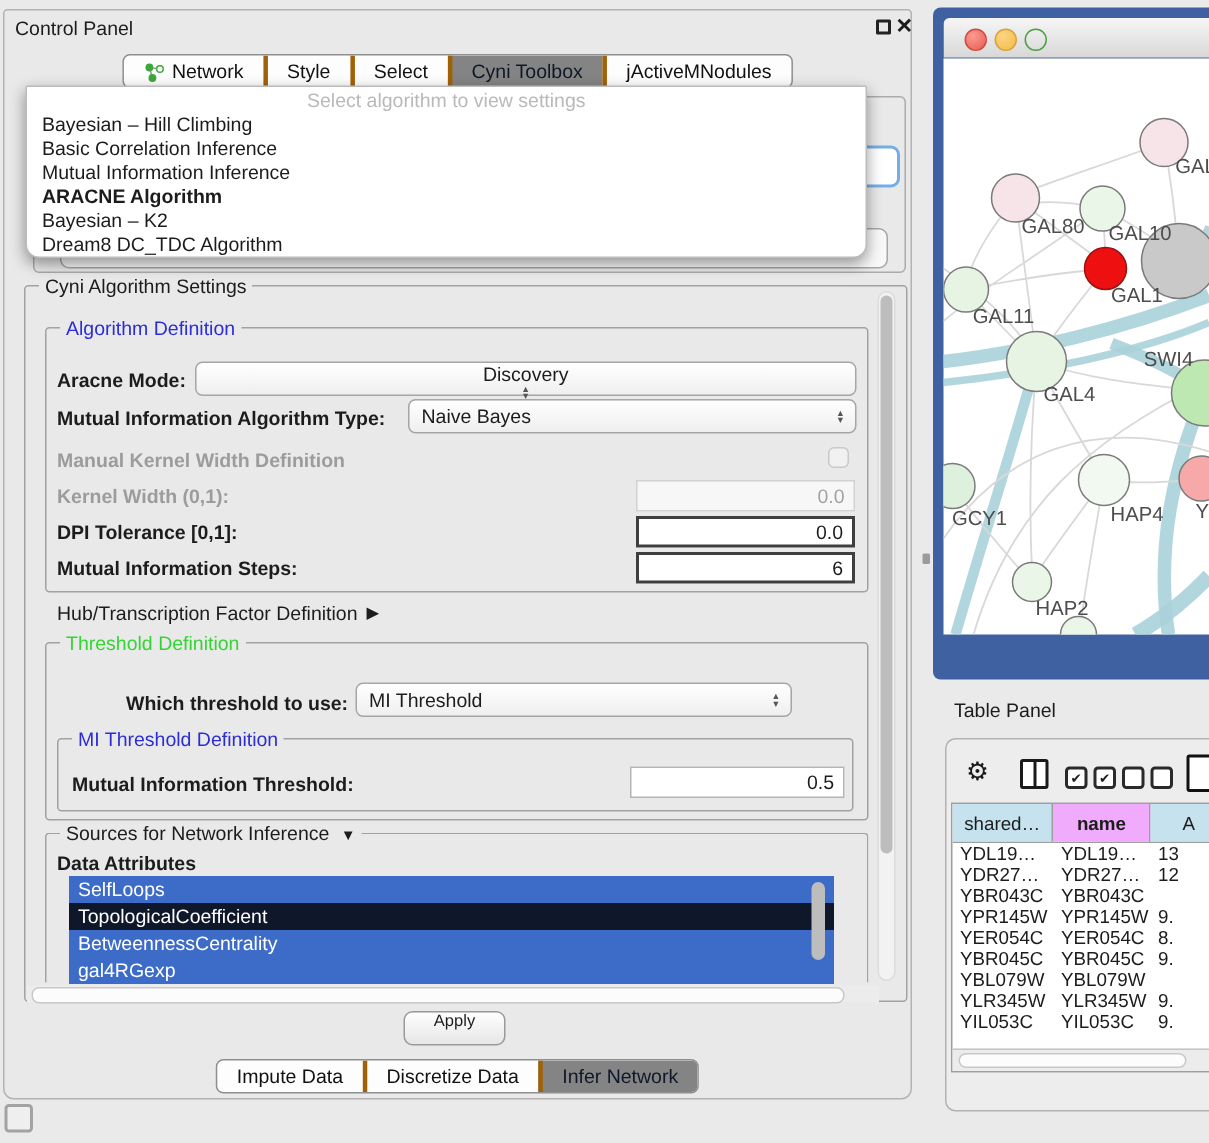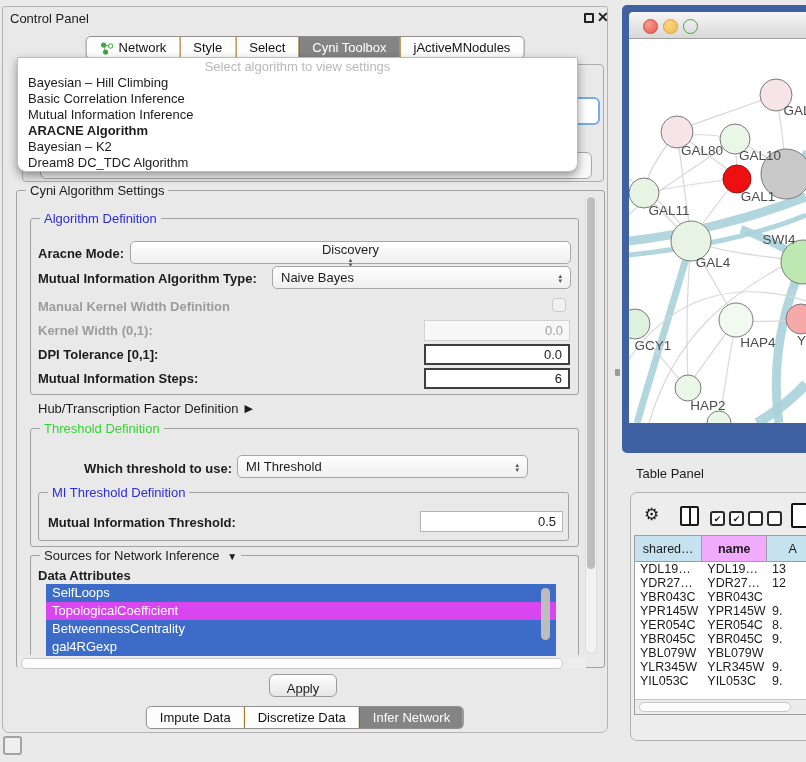--- a/index.html
+++ b/index.html
@@ -10,23 +10,23 @@
   .b{font-weight:bold;}
   .gray{color:#9c9c9c;}
   
   .cp{left:2px;top:6px;width:606px;height:727px;background:#e9e9e9;border:1px solid #b3b3b3;
       border-radius:3px 3px 7px 7px;}
   .cp-title{left:10px;top:11px;font-size:13px;}
   .win-float{left:584px;top:13px;width:10px;height:10px;border:2px solid #222;border-radius:1px;}
   .win-close{left:597px;top:9px;font-size:14px;font-weight:bold;}
   
   .seg{display:flex;background:#fdfdfd;border:1px solid #8f8f8f;border-radius:5px;overflow:hidden;height:23px;}
-  .seg-item{display:flex;align-items:center;gap:5px;padding:0 13px;font-size:13px;border-left:1px solid #a16207;color:#111;white-space:nowrap;}
+  .seg-item{display:flex;align-items:center;gap:5px;padding:0 13px;font-size:13px;border-left:3px solid #a16207;color:#111;white-space:nowrap;}
   .seg-item:first-child{border-left:none;}
-  .seg-item.sel{background:#848484;color:#ffffff;}
+  .seg-item.sel{background:#848484;color:#0f172a;}
   .tabbar-top{left:305px;top:36px;transform:translateX(-50%);}
   .tabbar-bottom{left:305px;top:706px;transform:translateX(-50%);}
   
   .frag-group{left:22px;top:64px;width:582px;height:118px;border:1px solid #ababab;border-radius:4px;}
   .frag-blue{left:556px;top:97px;width:44px;height:28px;background:#fff;border:2px solid #74aee6;border-radius:6px;}
   .frag-combo{left:40px;top:152px;width:552px;height:27px;background:#f8f8f8;border:1px solid #a6a6a6;border-radius:6px;}
   
   .popup{left:17px;top:57px;width:561px;height:115px;background:#fff;border:1px solid #bcbcbc;
          border-radius:1px 1px 9px 9px;box-shadow:0 4px 10px rgba(0,0,0,.4);z-index:40;overflow:hidden;}
   .popup-ph{height:16px;line-height:16px;text-align:center;color:#b9b9b9;font-size:13px;margin-top:1px;}
@@ -45,21 +45,21 @@
   .chk{background:#f1f1f1;border:1px solid #c9c9c9;border-radius:4px;}
   
   .sbv-track{background:#f2f2f2;border:1px solid #dcdcdc;border-radius:6px;}
   .sb-thumb{background:#bdbdbd;border-radius:6px;}
   .sbh-thumb{background:#fcfcfc;border:1px solid #c8c8c8;border-radius:5px;}
   
   .attr-list{background:#fff;overflow:hidden;}
   .attr-item{height:18px;line-height:18px;padding-left:6px;font-size:13px;color:#fff;white-space:nowrap;}
   
   .btn{background:linear-gradient(#ffffff,#e6e6e6);border:1px solid #9a9a9a;border-radius:6px;
-       display:flex;align-items:flex-end;justify-content:center;font-size:13px;}
+       display:flex;align-items:flex-start;justify-content:center;font-size:11px;}
   
   .net-win{left:622px;top:5px;width:184px;height:448px;background:#3f61a1;border-radius:5px 0 0 5px;}
   .net-title{left:629px;top:12px;width:177px;height:27px;background:linear-gradient(#f6f6f6,#d8d8d8);
              border-bottom:1px solid #9e9e9e;border-radius:4px 0 0 0;}
   .light{width:13px;height:13px;border-radius:50%;position:absolute;top:7px;}
   .net-canvas{left:629px;top:39px;width:177px;height:384px;background:#fff;}
   
   .tp-title{left:636px;top:466px;font-size:13px;}
   .tp-box{left:630px;top:492px;width:190px;height:249px;background:#ededed;border:1px solid #b2b2b2;border-radius:7px;}
   .tp-view{left:634px;top:535px;width:186px;height:180px;background:#fff;border:1px solid #9e9e9e;overflow:hidden;}
@@ -197,21 +197,21 @@
   </div>
 
   <div class="abs group" style="left:30px;top:555px;width:549px;height:100px;border-bottom:none;border-radius:3px 3px 0 0;"></div>
   <div class="abs gtitle" style="left:40px;top:548px;">
     <span>Sources for Network Inference</span>
     <span class="src-tri">▼</span>
   </div>
   <div class="abs lbl b" style="left:38px;top:568px;">Data Attributes</div>
   <div class="abs attr-list" style="left:46px;top:584px;width:510px;height:72px;" id="attr-list">
       <div class="attr-item" style="background: rgb(61, 108, 200);">SelfLoops</div>
-      <div class="attr-item" style="background: #d946ef;">TopologicalCoefficient</div>
+      <div class="attr-item" style="background: #0f172a;">TopologicalCoefficient</div>
       <div class="attr-item" style="background: rgb(61, 108, 200);">BetweennessCentrality</div>
       <div class="attr-item" style="background: rgb(61, 108, 200);">gal4RGexp</div>
     </div>
   <div class="abs" style="left:540px;top:586px;width:12px;height:68px;">
     <div class="sb-thumb" style="position:absolute;left:1px;top:2px;width:9px;height:52px;"></div>
   </div>
 
   <div class="abs" style="left:18px;top:657px;width:568px;height:11px;background:#ececec;">
     <div class="sbh-thumb" style="position:absolute;left:3px;top:1px;width:540px;height:9px;"></div>
   </div>

